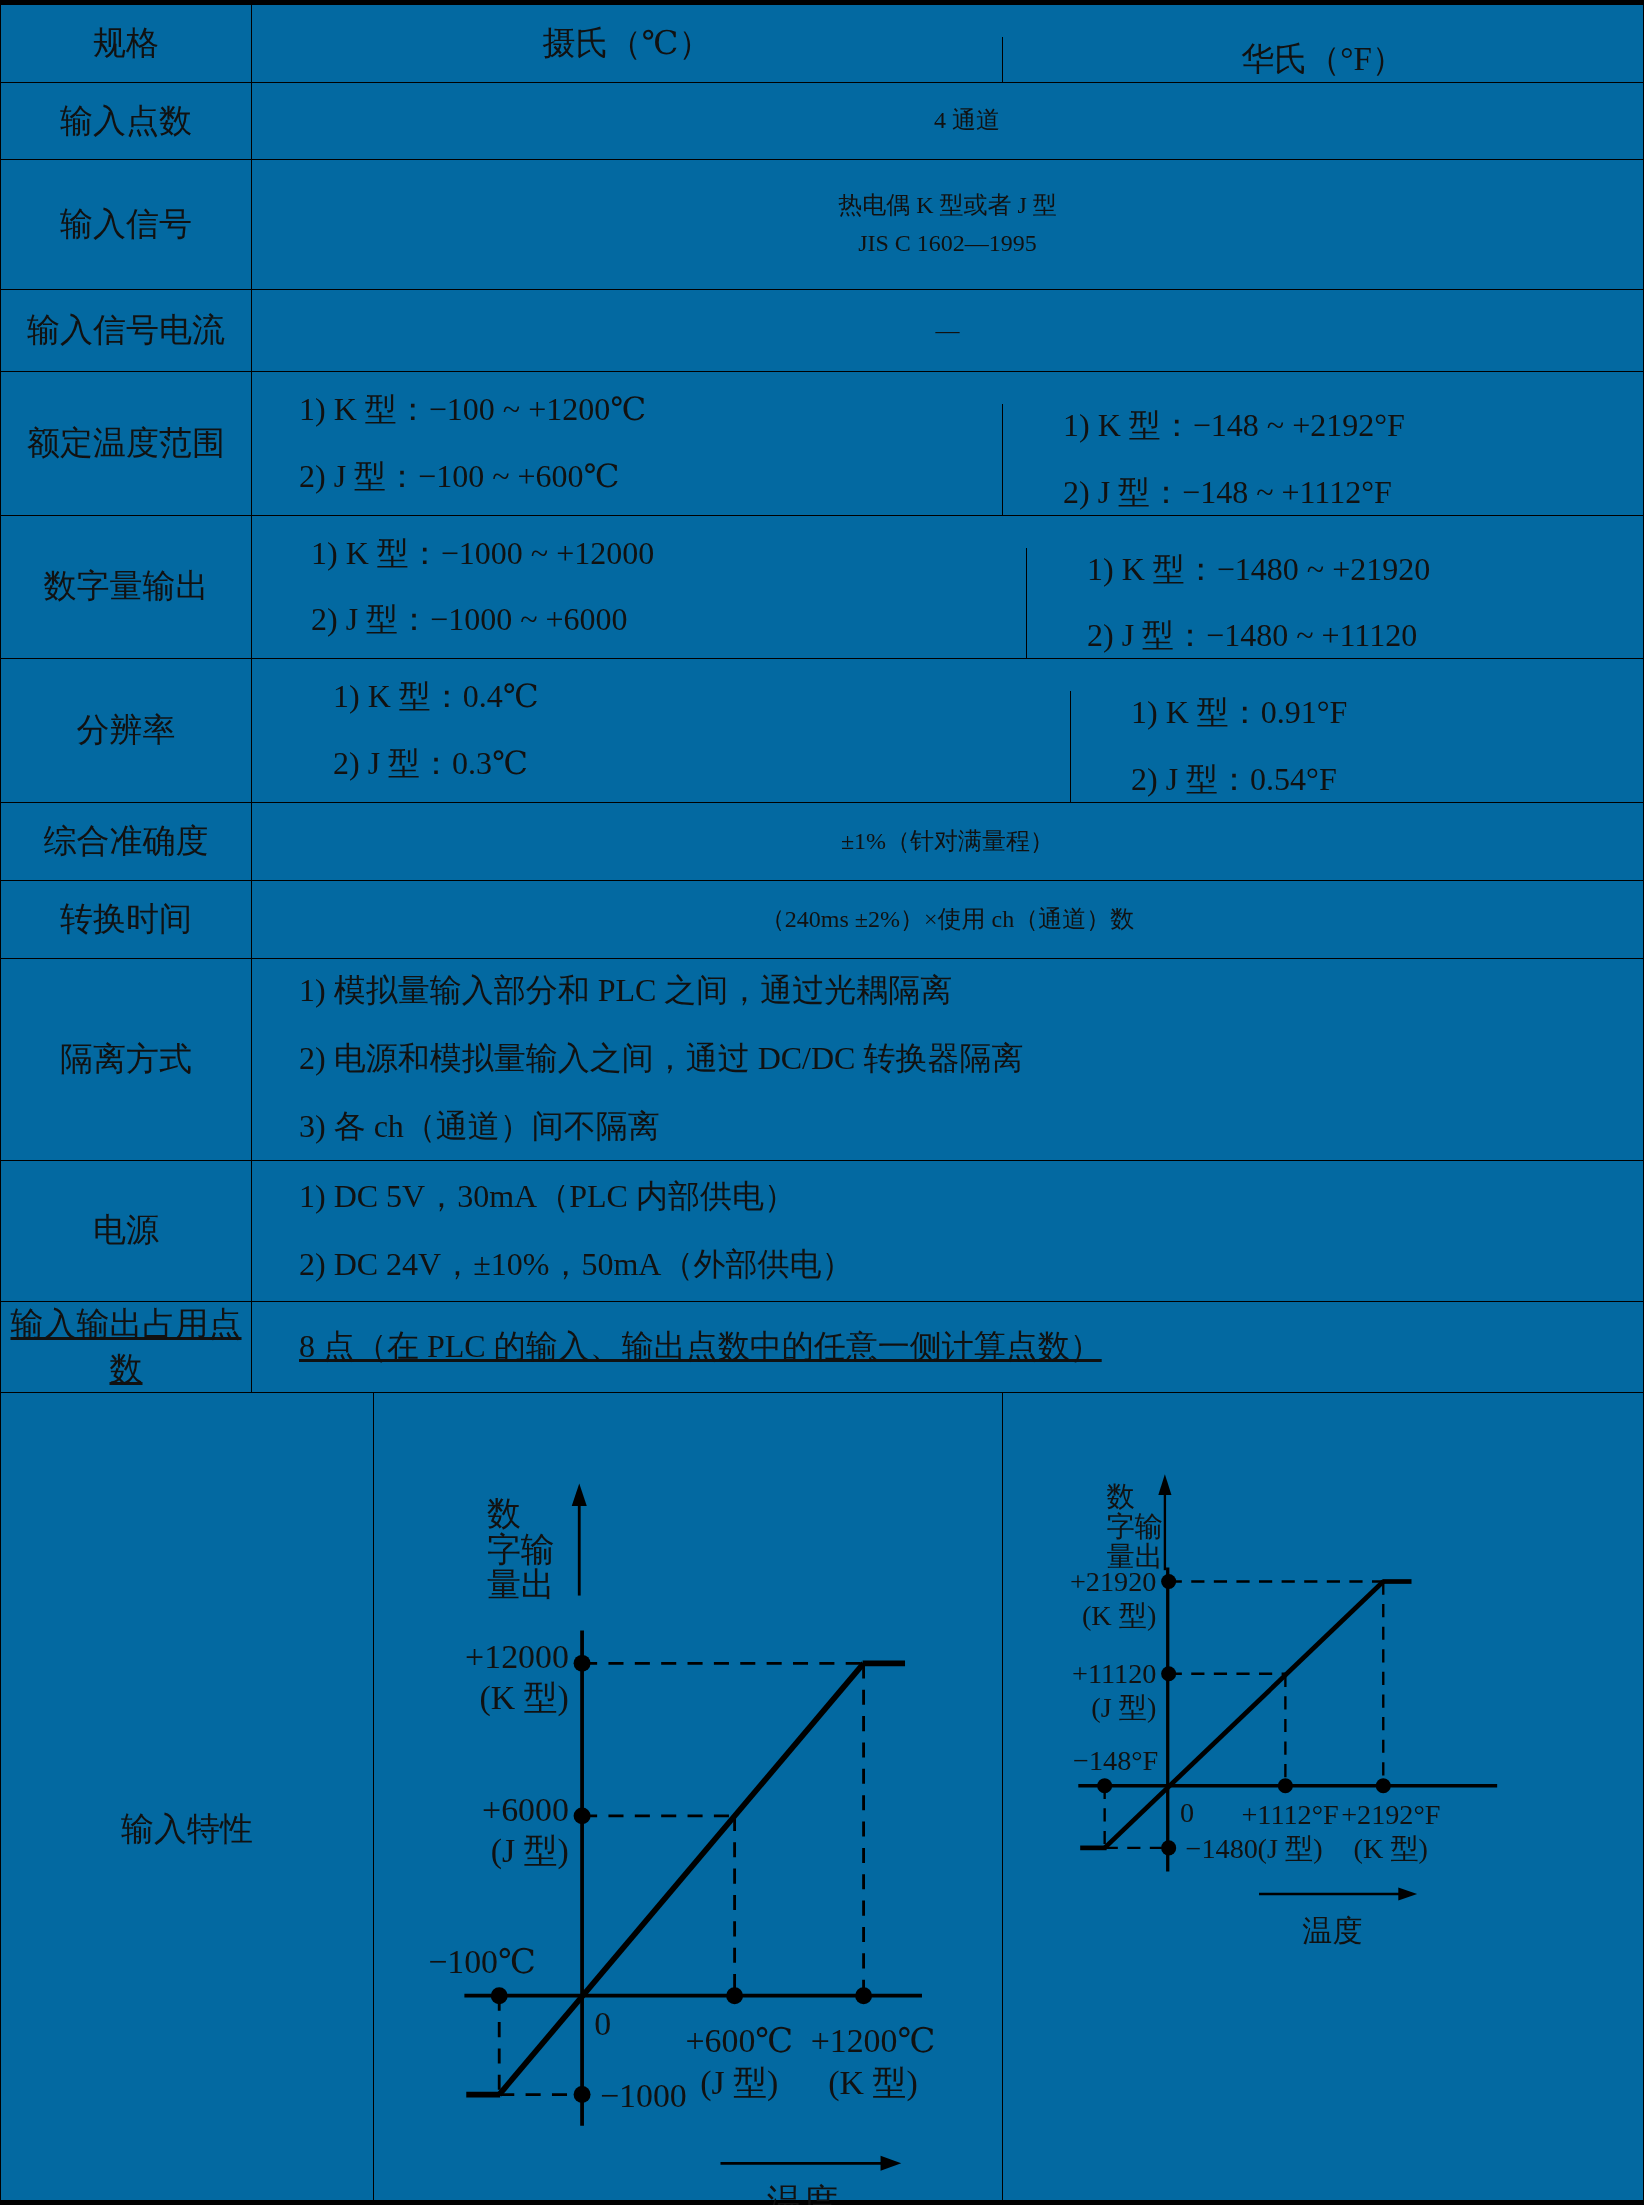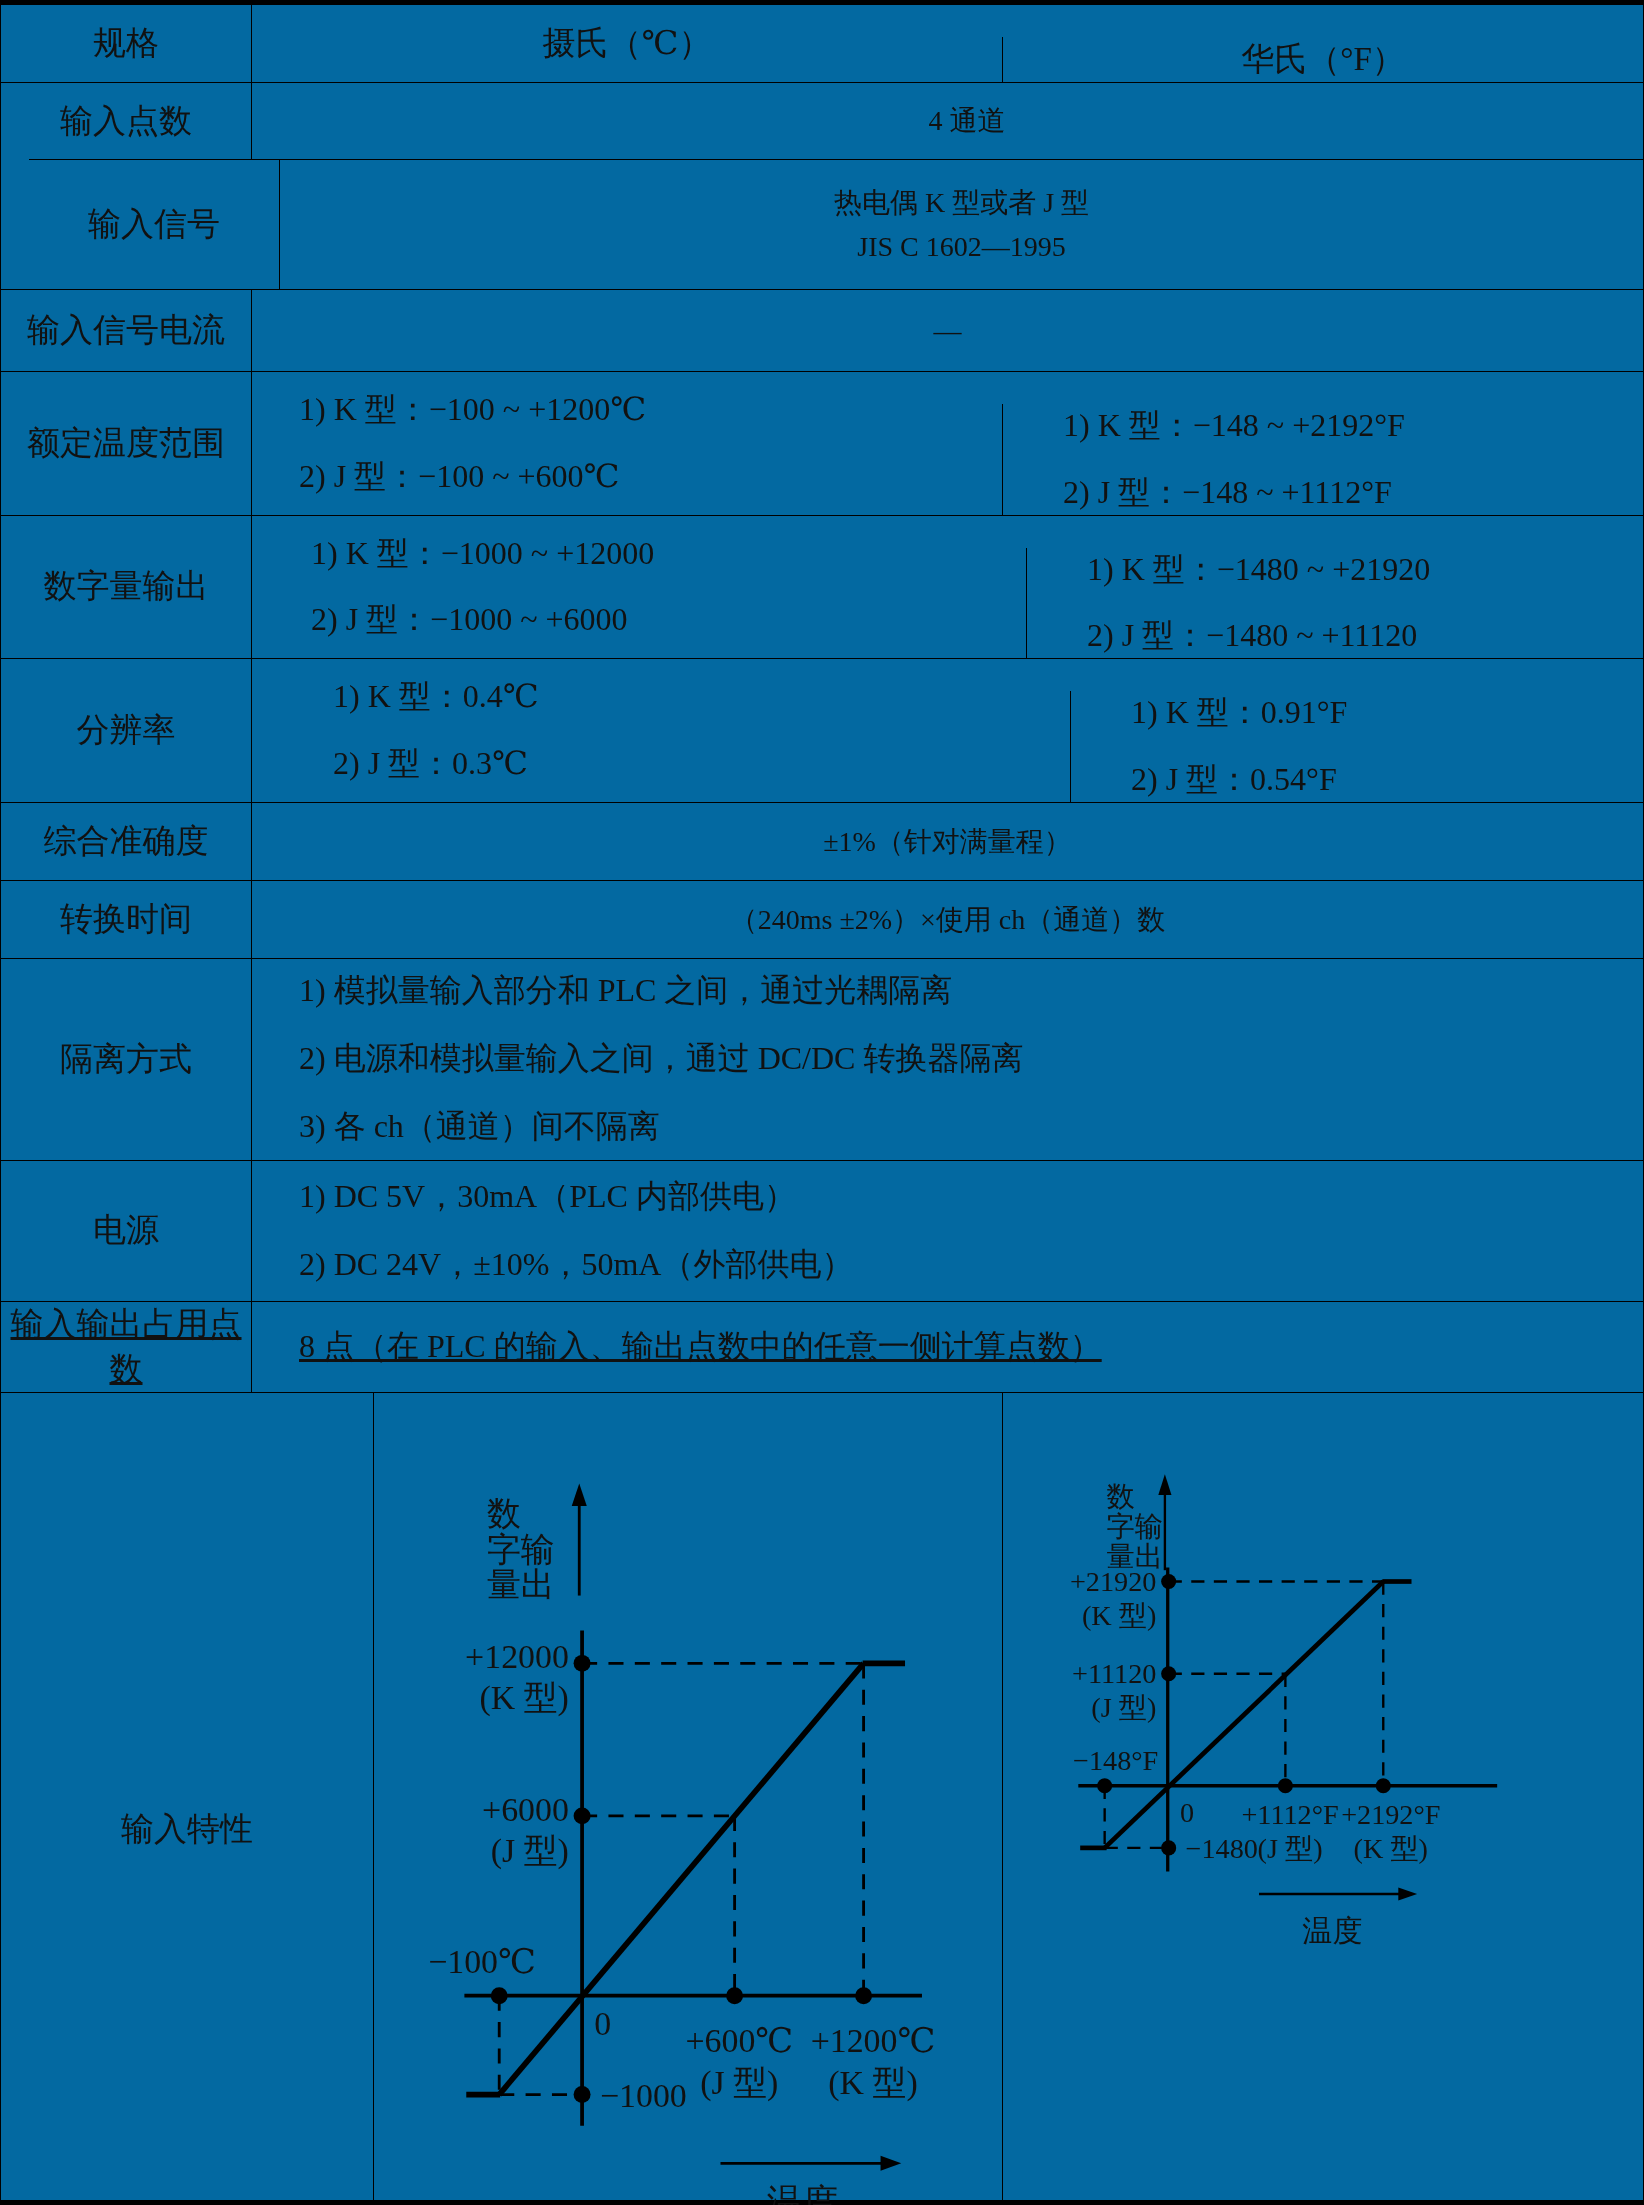--- a/index.html
+++ b/index.html
@@ -25,21 +25,21 @@
     border-right:1.9px solid #000;
     display:flex; align-items:center; justify-content:center;
     text-align:center;
     font-size:33px;
   }
   .label-wide { width:373px; flex:0 0 373px; }
   .content-span {
     flex:1 1 auto;
     display:flex; flex-direction:column;
     align-items:center; justify-content:center;
-    font-size:28px;
+    font-size:24px;
     line-height:1.55;
   }
   .content-left {
     flex:1 1 auto;
     display:flex; flex-direction:column;
     justify-content:center;
     padding-left:47px;
     font-size:32px;
     gap:24px;
   }
@@ -80,21 +80,21 @@
     <div class="cell-f hdr" style="align-items:center; padding-left:0;">
       <div>华氏（°F）</div>
     </div>
   </div>
 
   <div class="row" style="flex:0 0 77px;gap:39px;">
     <div class="label-cell">输入点数</div>
     <div class="content-span">4 通道</div>
   </div>
 
-  <div class="row" style="flex:0 0 130px;margin-left:28px;">
+  <div class="row" style="flex:0 0 130px;">
     <div class="label-cell">输入信号</div>
     <div class="content-span">
       <div>热电偶 K 型或者 J 型</div>
       <div>JIS C 1602—1995</div>
     </div>
   </div>
 
   <div class="row" style="flex:0 0 82px;">
     <div class="label-cell">输入信号电流</div>
     <div class="content-span">—</div>

